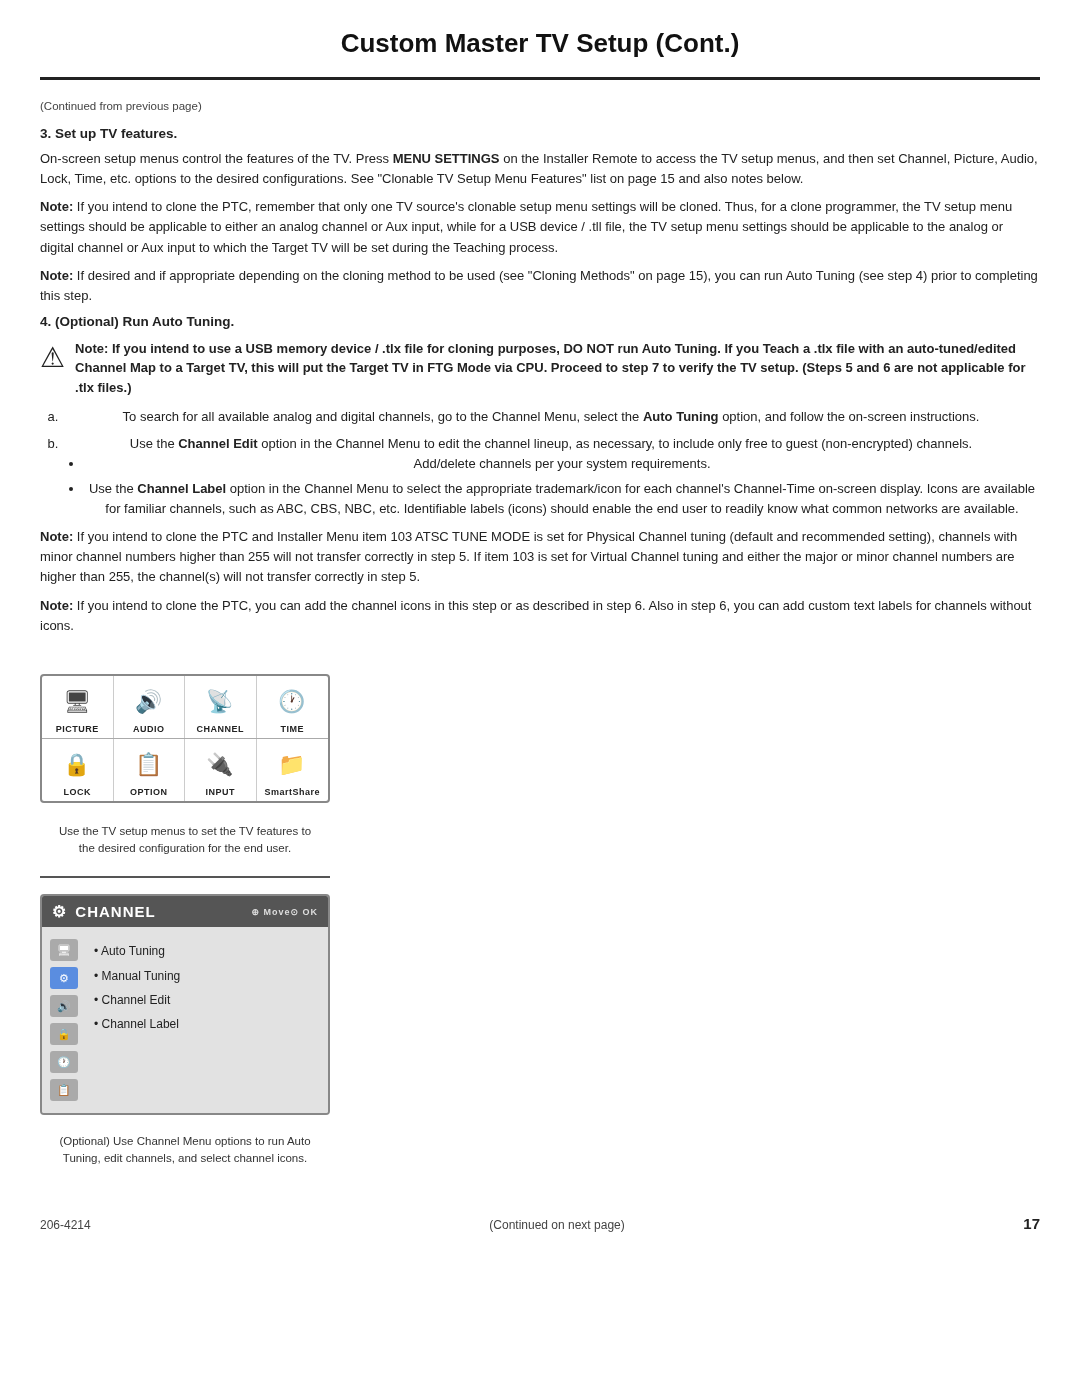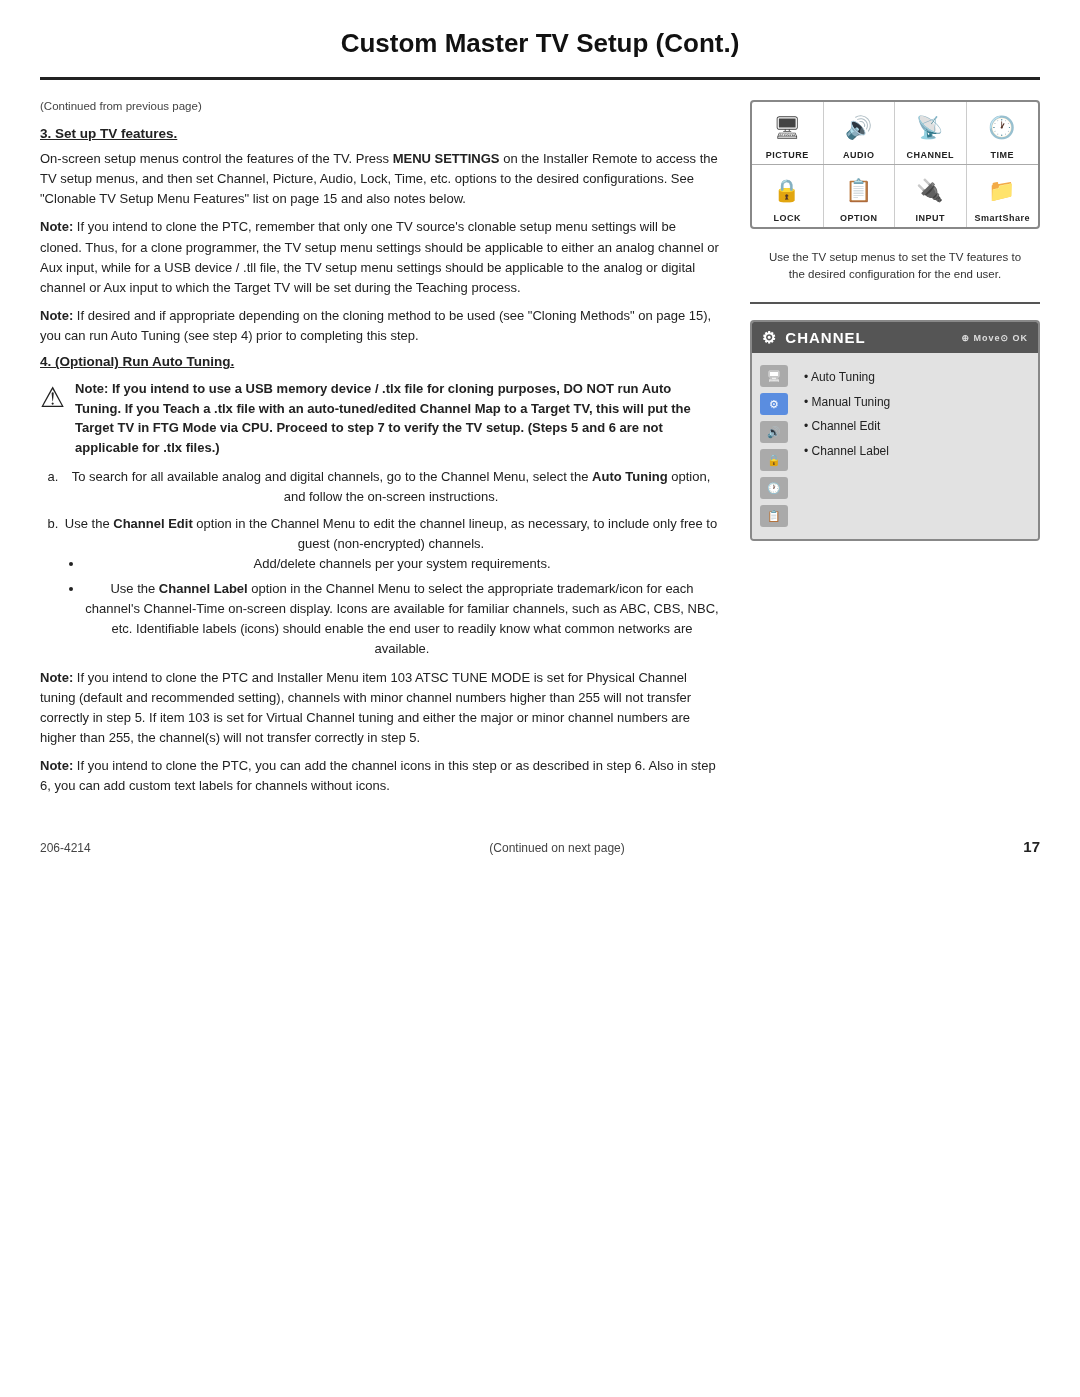--- a/index.html
+++ b/index.html
@@ -25,21 +25,21 @@
     }
     .header-rule {
       border: none;
       border-top: 3px solid #222;
       margin: 0 40px;
     }
 
     
     .page-body {
       display: flex;
-      flex-direction: row;
+      flex-direction: column;
       padding: 20px 40px 20px 40px;
       gap: 30px;
     }
     .left-col {
       flex: 1 1 0;
       min-width: 0;
     }
     .right-col {
       width: 290px;
       flex-shrink: 0;
@@ -50,21 +50,20 @@
       font-size: 11.5px;
       color: #444;
       margin-bottom: 14px;
     }
 
     
     .section-heading {
       font-weight: bold;
       font-size: 13.5px;
       margin-bottom: 8px;
-      text-decoration: underline;
     }
 
     
     .para {
       margin-bottom: 8px;
       line-height: 1.55;
       font-size: 13px;
     }
     .para b, b { font-weight: bold; }
 
@@ -379,20 +378,21 @@
           <div class="channel-menu-icon-item">📋</div>
         </div>
         <div class="channel-menu-options">
           <div class="channel-menu-option">Auto Tuning</div>
           <div class="channel-menu-option">Manual Tuning</div>
           <div class="channel-menu-option">Channel Edit</div>
           <div class="channel-menu-option">Channel Label</div>
         </div>
       </div>
     </div>
+    <p class="channel-menu-caption">(Optional) Use Channel Menu options to run Auto Tuning, edit channels, and select channel icons.</p>
 
   </div>
 </div>
 
 <div class="page-footer">
   <span>206-4214</span>
   <span>(Continued on next page)</span>
   <span class="footer-page-num">17</span>
 </div>
 

